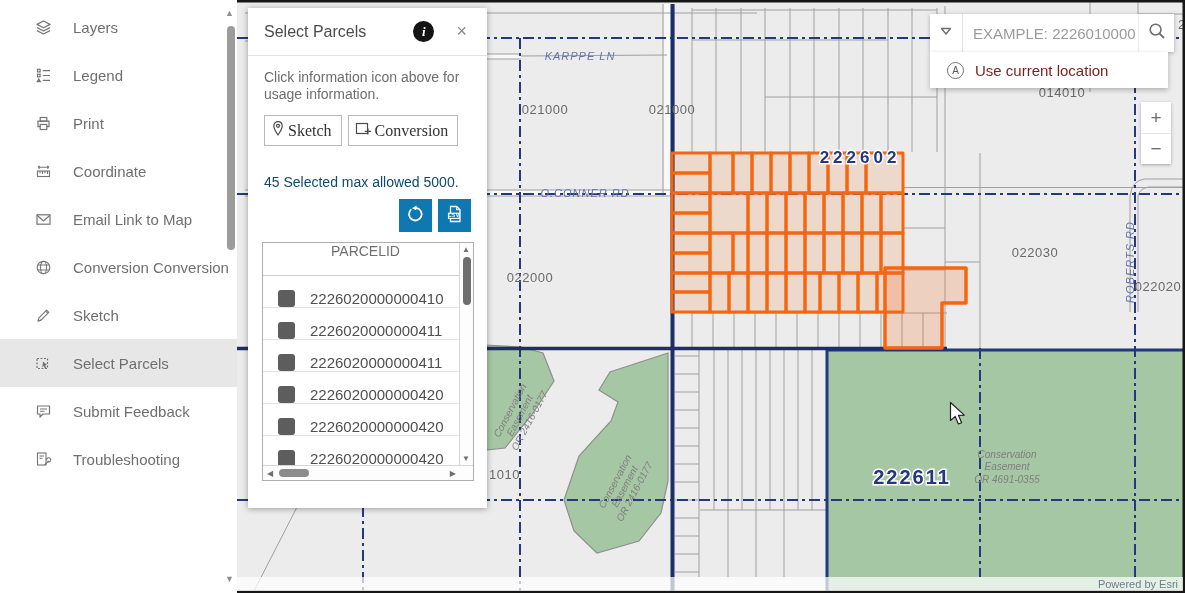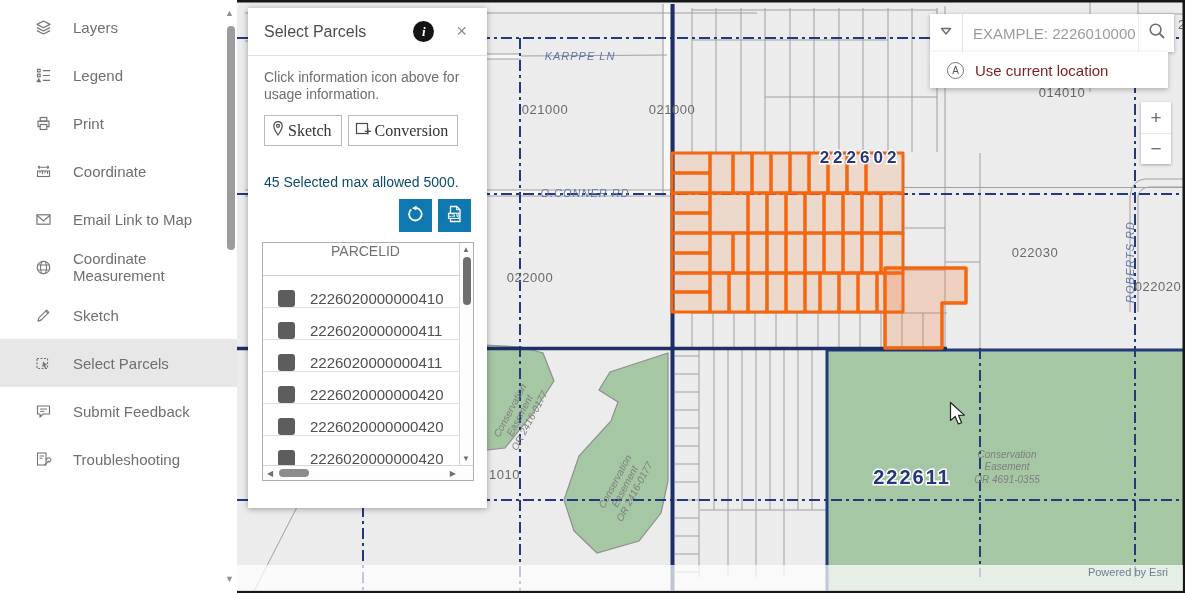--- a/index.html
+++ b/index.html
@@ -15,22 +15,22 @@
   .sb-arrow { position:absolute; right:3px; font-size:9px; color:#8f8f8f; }
   .sb-thumb { position:absolute; right:2px; top:26px; width:8px; height:224px; background:#9c9c9c; border-radius:4px; }
 
   
   .map { position:absolute; left:237px; top:0; width:948px; height:593px; background:#ececec; z-index:1; }
   .map svg.mapsvg { position:absolute; left:0; top:0; }
   .road-lbl { font-family:"Liberation Sans",sans-serif; font-style:italic; font-size:11px; fill:#6474a8; letter-spacing:1px; }
   .num-lbl  { font-family:"Liberation Sans",sans-serif; font-size:13px; fill:#6a6a6a; letter-spacing:0.5px; }
   .sec-lbl  { font-family:"Liberation Sans",sans-serif; font-weight:bold; fill:#24377d; paint-order:stroke; stroke:#ffffff; stroke-width:3px; }
   .ce-lbl   { font-family:"Liberation Sans",sans-serif; font-style:italic; font-size:10px; fill:#7f7f7f; }
-  .attribution { position:absolute; left:0; right:2px; bottom:2px; height:26px; background:rgba(255,255,255,0.72);
-                 font-size:11px; color:#6f7d8c; text-align:right; padding-right:15px; line-height:14px; z-index:2; }
+  .attribution { position:absolute; left:0; right:2px; bottom:2px; height:14px; background:rgba(255,255,255,0.72);
+                 font-size:11px; color:#6f7d8c; text-align:right; padding-right:5px; line-height:14px; z-index:2; }
 
   
   .panel { position:absolute; left:248px; top:8px; width:239px; background:#fff; box-shadow:0 1px 6px rgba(0,0,0,.35); z-index:5; padding-bottom:11px; }
   .panel-header { height:48px; border-bottom:1px solid #e3e3e3; display:flex; align-items:center; padding:0 14px 0 16px; }
   .panel-title { font-size:16px; color:#4c4c4c; }
   .info-icon { width:21px; height:21px; border-radius:50%; background:#141414; color:#fff; font-family:"Liberation Serif",serif;
                font-style:italic; font-weight:bold; font-size:13px; display:flex; align-items:center; justify-content:center;
                margin-left:47px; cursor:pointer; }
   .close-icon { margin-left:auto; margin-right:6px; font-size:18px; color:#8a8a8a; cursor:pointer; }
   .panel-body { padding:13px 16px 16px; }
@@ -264,21 +264,21 @@
       <span>Email Link to Map</span>
     </div>
     <div class="sidebar-item">
       <span class="s-icon">
           <svg width="17" height="17" viewBox="0 0 17 17" fill="none" stroke="#757575" stroke-width="1.1">
             <circle cx="8.5" cy="8.5" r="6.3"></circle>
             <ellipse cx="8.5" cy="8.5" rx="3" ry="6.3"></ellipse>
             <path d="M2.6,6 H14.4 M2.6,11 H14.4"></path>
           </svg>
         </span>
-      <span>Coordinate Measurement</span>
+      <span>Conversion Conversion</span>
     </div>
     <div class="sidebar-item">
       <span class="s-icon">
           <svg width="17" height="17" viewBox="0 0 17 17" fill="none" stroke="#757575" stroke-width="1.1" stroke-linejoin="round">
             <path d="M3,14 L3.9,10.9 L11.6,3.2 L13.8,5.4 L6.1,13.1 Z"></path>
             <path d="M3,14 l3.1,-0.9 M10.7,4.1 l2.2,2.2"></path>
           </svg>
         </span>
       <span>Sketch</span>
     </div>

